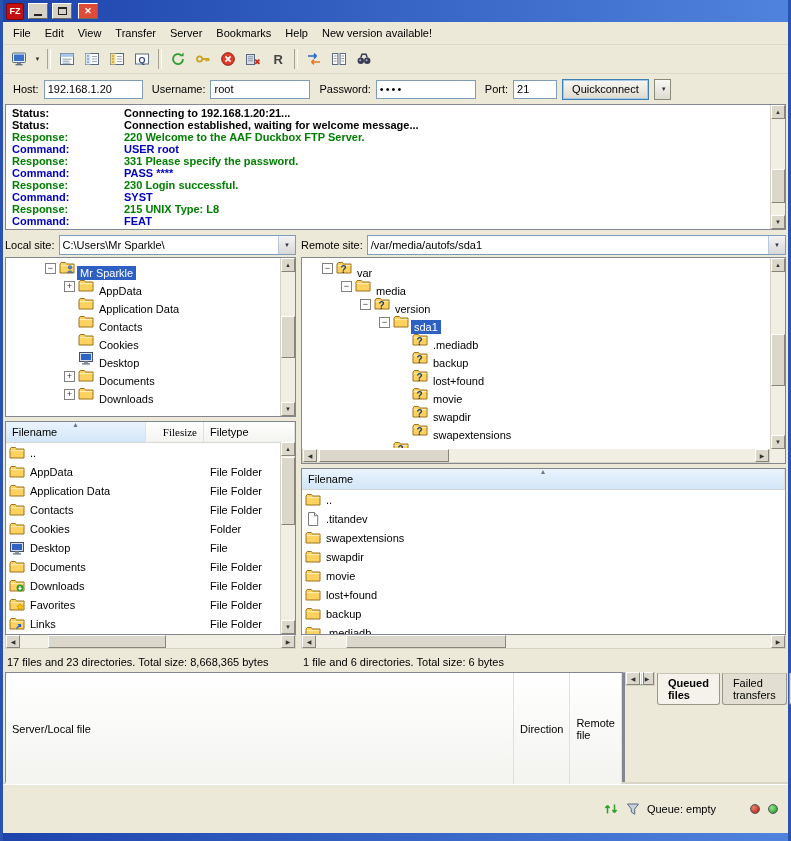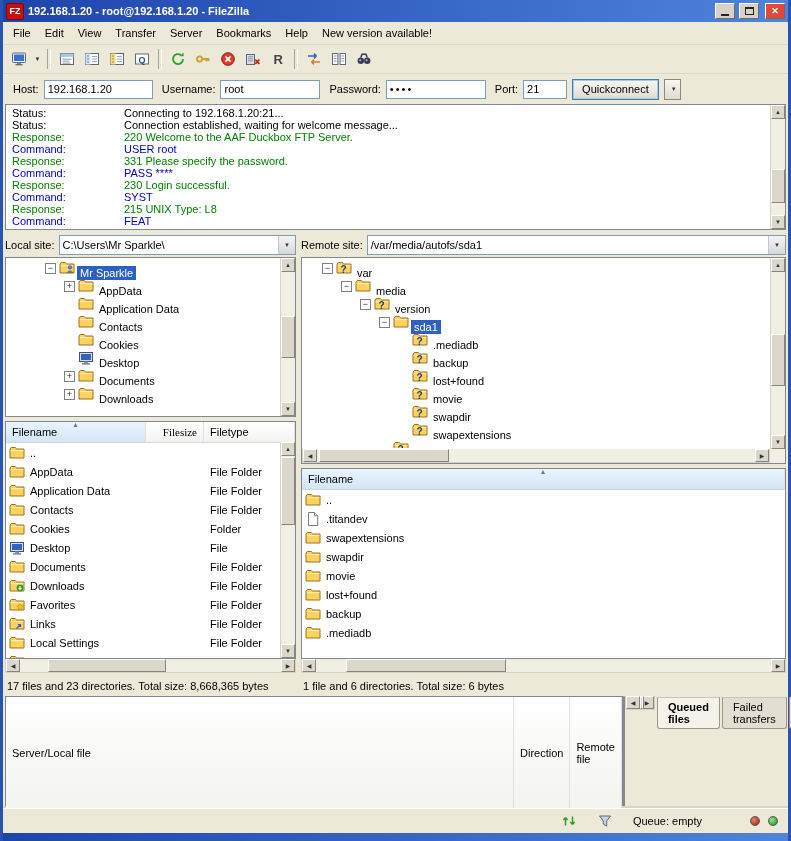--- a/index.html
+++ b/index.html
@@ -20,26 +20,26 @@
   .menu-item{padding:3px 7px;white-space:nowrap;}
   .toolbar{flex:0 0 28px;display:flex;align-items:center;padding:0 4px;gap:1px;border-bottom:1px solid #dcd8ca;}
   .tb-btn{width:24px;height:24px;display:flex;align-items:center;justify-content:center;}
   .tb-drop{width:11px;height:24px;display:flex;align-items:center;justify-content:center;font-size:6px;color:#333;}
   .tb-sep{width:2px;height:20px;border-left:1px solid #a8a49a;border-right:1px solid #fff;margin:0 3px;}
 
   
   .quickbar{flex:0 0 30px;display:flex;align-items:center;gap:5px;padding:0 6px;}
   .quickbar label{margin-left:4px;}
   .qc-input{height:19px;border:1px solid #7f9db9;font:11px "Liberation Sans",sans-serif;padding:1px 3px;background:#fff;box-sizing:border-box;}
-  .w-host{width:109px}.w-user{width:100px}.w-pass{width:100px;letter-spacing:2px;}.w-port{width:44px}
+  .w-host{width:99px}.w-user{width:100px}.w-pass{width:100px;letter-spacing:2px;}.w-port{width:44px}
   .qc-btn{height:21px;padding:1px 9px;font:11px "Liberation Sans",sans-serif;background:linear-gradient(#f8f7f3,#dedbd0);border:1px solid #3c7fb1;box-shadow:inset 0 0 0 1px #a8c8e8;}
   .qc-drop{width:17px;height:21px;font-size:6px;background:linear-gradient(#f8f7f3,#dedbd0);border:1px solid #8a8a7a;color:#333;}
 
   
-  .log{flex:0 0 122px;background:#fff;border:1px solid #828790;margin:0 2px;position:relative;overflow:hidden;padding:2px 0 0 0;}
+  .log{flex:0 0 122px;background:#fff;border:1px solid #828790;margin:0 2px;position:relative;overflow:hidden;padding:2px 0 0 0;font-weight:bold;}
   .log-rows{position:absolute;inset:2px 16px 0 0;overflow:hidden;}
   .log-row{display:flex;height:12px;line-height:12px;white-space:nowrap;}
   .log-prefix{flex:0 0 112px;padding-left:6px;}
   .k-status{color:#000}.k-command{color:#0000c0}.k-response{color:#008000}
 
   
   .vscroll{position:absolute;top:0;right:0;bottom:0;width:15px;background:#f1efe4;border-left:1px solid #d6d2c4;display:flex;flex-direction:column;box-sizing:border-box;}
   .hscroll{display:flex;background:#f1efe4;border:1px solid #d6d2c4;border-top:none;height:14px;box-sizing:border-box;}
   .sb-btn{flex:0 0 14px;background:#dbd7cb;border:1px solid;border-color:#fff #88847a #88847a #fff;font-size:6px;display:flex;align-items:center;justify-content:center;color:#333;box-sizing:border-box;}
   .sb-track{flex:1;position:relative;}
@@ -96,36 +96,35 @@
   
   .queuepanel{flex:0 0 112px;display:flex;flex-direction:row;margin:0 2px;}
   .queue-header{flex:0 0 20px;display:flex;background:#fff;border:1px solid #828790;border-bottom:none;box-sizing:border-box;}
   .qc1{flex:0 0 508px;}.qc2{flex:0 0 56px;}.qc3{flex:1;}
   .queue-body{flex:1;background:#fff;border:1px solid #828790;border-top:1px solid #d5d5d5;}
   .tabs{flex:0 0 22px;display:flex;align-items:flex-start;gap:2px;padding:1px 2px 16px 2px;}
   .tab{padding:3px 10px;border:1px solid #9a968a;border-top:1px solid #c8c4b6;background:#e2dfd2;border-radius:0 0 3px 3px;}
   .tab.active{background:#f4f2ea;font-weight:bold;}
 
   
-  .statusbar{flex:0 0 24px;display:flex;align-items:center;justify-content:flex-end;gap:20px;padding:0 10px;border-top:1px solid #fff;box-shadow:0 -2px 0 #d8d4c6;}
+  .statusbar{flex:0 0 24px;display:flex;align-items:center;justify-content:flex-end;gap:6px;padding:12px 10px;border-top:1px solid #fff;box-shadow:0 -2px 0 #d8d4c6;}
   .sb-icon{width:16px;height:16px;display:flex;align-items:center;justify-content:center;}
   .led{width:10px;height:10px;border-radius:50%;border:1px solid #555;box-sizing:border-box;}
   .led.red{background:radial-gradient(circle at 35% 35%,#f08070,#a01808);}
   .led.green{background:radial-gradient(circle at 35% 35%,#90e890,#1a8a1a);}
   .led-group{display:flex;gap:8px;margin-left:28px;}
   .bottomstrip{flex:0 0 8px;background:linear-gradient(90deg,#1e44ac,#4f83dd);}
 </style>
 </head>
 <body>
 
 <div class="window">
 
   <div class="titlebar">
     <span class="app-icon">FZ</span>
-    <span class="title">192.168.1.20 - root@192.168.1.20 - FileZilla</span>
     <span class="winbtn">
         <span class="glyph-min"></span>
       </span>
     <span class="winbtn">
         <span class="glyph-max"></span>
       </span>
     <span class="winbtn close">✕</span>
   </div>
 
   <div class="menubar" id="menubar">

